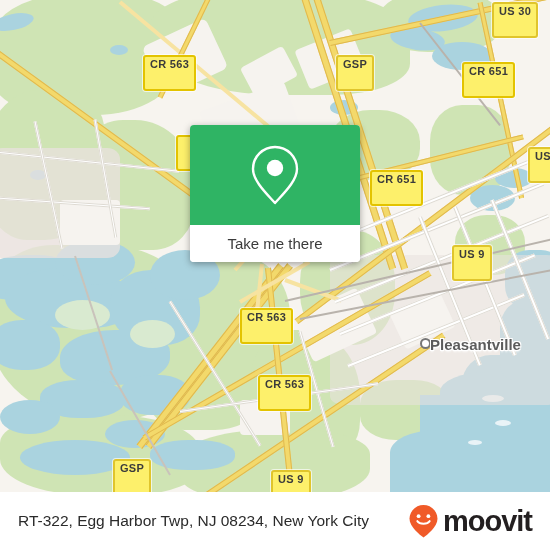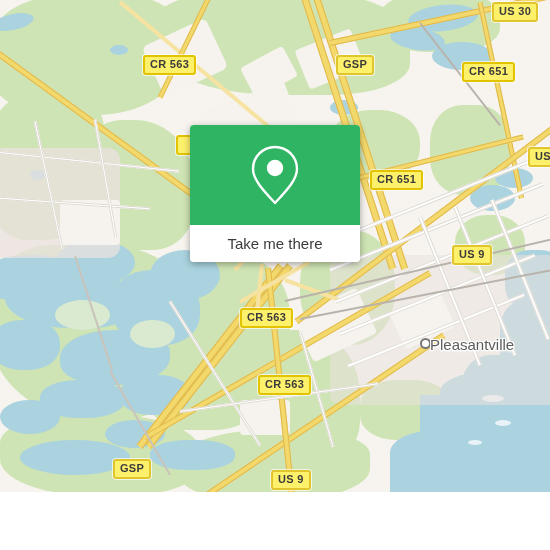--- a/index.html
+++ b/index.html
@@ -22,21 +22,21 @@
   .road{position:absolute;transform-origin:0 50%;}
   .mway{background:#f3d96b;border-top:1px solid #e0b84e;border-bottom:1px solid #e0b84e;box-sizing:border-box;}
   .mway2{background:#f7e3a1;}
   .minor{background:#ffffff;border-top:1px solid #dedad2;border-bottom:1px solid #dedad2;box-sizing:border-box;}
   .rail{background:#b9b3ac;}
   .track{background:#c9c3bb;}
 
   
   .shield{position:absolute;background:#ffffff;border:2px solid #e3c300;border-radius:3px;
           color:#3b3b3b;font-size:11px;font-weight:bold;letter-spacing:.3px;
-          padding:1px 5px 2px;line-height:13px;white-space:nowrap;
+          padding:1px 5px 18px;line-height:13px;white-space:nowrap;
           background:#fdf06b;box-shadow:0 0 0 1px rgba(255,255,255,.65);}
   .shield.mw{background:#fdf06b;border-color:#e0c52c;}
 
   
   .place{position:absolute;color:#5c5c5c;font-size:15px;white-space:nowrap;
          text-shadow:1px 1px 0 #fff,-1px 1px 0 #fff,1px -1px 0 #fff,-1px -1px 0 #fff,0 2px 2px rgba(255,255,255,.9);}
   .placedot{position:absolute;width:7px;height:7px;border:2px solid #777;border-radius:50%;background:#fff;}
 
   
   #popup{position:absolute;left:190px;top:125px;width:170px;height:137px;
@@ -189,21 +189,21 @@
 
       <div class="road track" style="left:75px;top:255px;width:120px;height:2px;transform:rotate(72deg);"></div>
       <div class="road track" style="left:110px;top:370px;width:120px;height:2px;transform:rotate(60deg);"></div>
 
       <div class="road rail" style="left:285px;top:300px;width:290px;height:2px;transform:rotate(-13deg);"></div>
       <div class="road rail" style="left:300px;top:318px;width:270px;height:2px;transform:rotate(-11deg);"></div>
       <div class="road rail" style="left:420px;top:22px;width:130px;height:2px;transform:rotate(52deg);"></div>
     </div>
 
     <div class="placedot" style="left:420px;top:338px;"></div>
-    <div class="place" style="left:430px;top:336px;">Pleasantville</div>
+    <div class="place" style="left:430px;top:336px;font-weight:bold;">Pleasantville</div>
 
     <div class="shield mw" style="left:492px;top:2px;">US 30</div>
     <div class="shield" style="left:143px;top:55px;">CR 563</div>
     <div class="shield mw" style="left:336px;top:55px;">GSP</div>
     <div class="shield" style="left:462px;top:62px;">CR 651</div>
     <div class="shield mw" style="left:528px;top:147px;">US 9</div>
     <div class="shield" style="left:370px;top:170px;">CR 651</div>
     <div class="shield mw" style="left:452px;top:245px;">US 9</div>
     <div class="shield" style="left:240px;top:308px;">CR 563</div>
     <div class="shield" style="left:258px;top:375px;">CR 563</div>
@@ -219,14 +219,26 @@
           <circle cx="28" cy="26" r="8.2" fill="#ffffff"></circle>
         </svg>
       </div>
       <div class="btn">
         <span>Take me there</span>
       </div>
     </div>
 
   </div>
 
+  <div id="footer">
+    <div id="addr">RT-322, Egg Harbor Twp, NJ 08234, New York City</div>
+    <div id="logo">
+      <svg width="31" height="34" viewBox="0 0 31 34">
+        <path d="M15.5 1 C7.8 1 1.5 7.2 1.5 14.8 C1.5 23 12 31 15.5 33.5 C19 31 29.5 23 29.5 14.8 C29.5 7.2 23.2 1 15.5 1 Z" fill="#f05a28"></path>
+        <circle cx="10.6" cy="12.2" r="1.9" fill="#ffffff"></circle>
+        <circle cx="20.4" cy="12.2" r="1.9" fill="#ffffff"></circle>
+        <path d="M9.4 17.2 C11.6 20.6 19.4 20.6 21.6 17.2" fill="none" stroke="#ffffff" stroke-width="2.1" stroke-linecap="round"></path>
+      </svg>
+      <span class="word">moovit</span>
+    </div>
+  </div>
 
 </div>
 
 </body></html>

